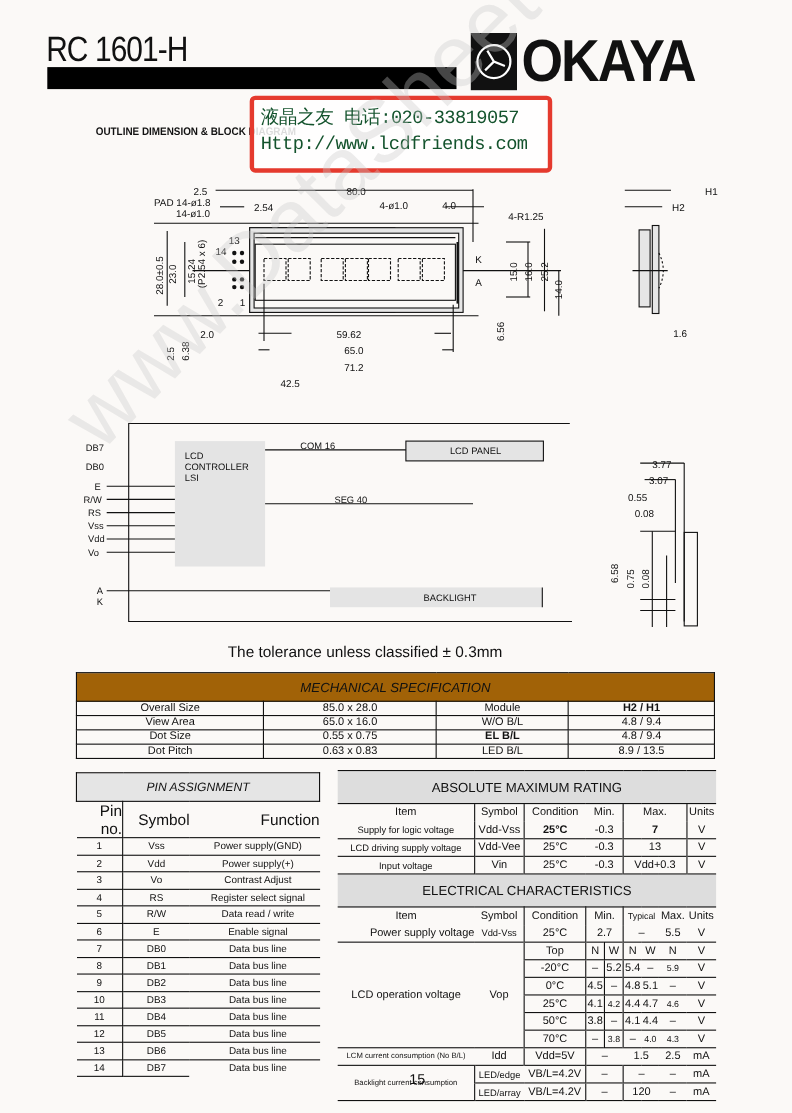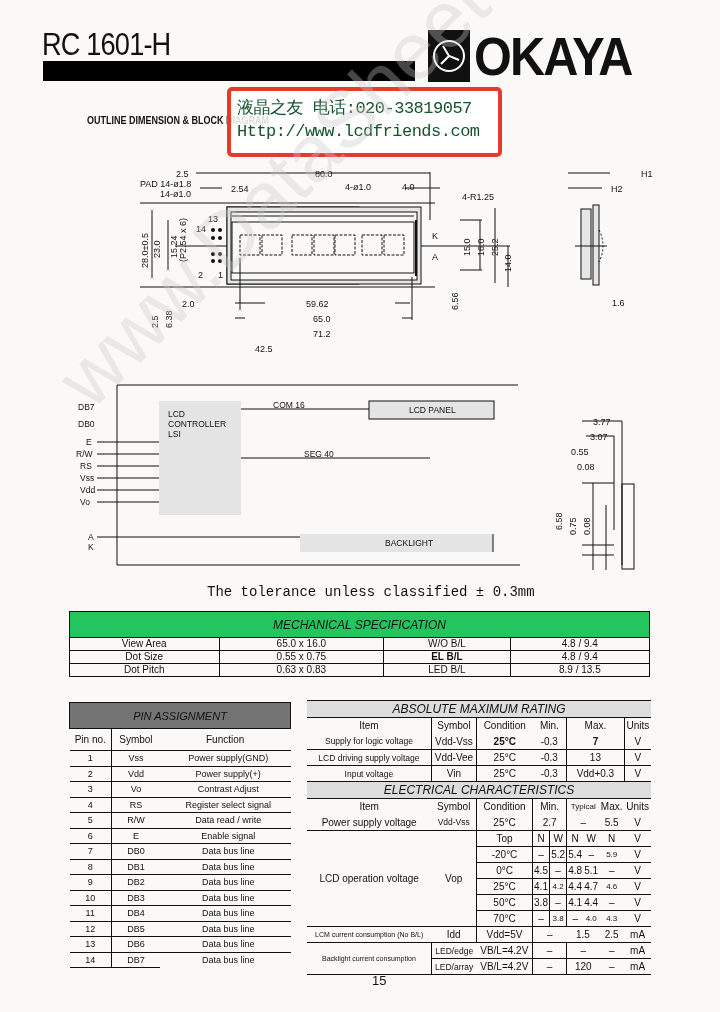--- a/index.html
+++ b/index.html
@@ -8,35 +8,35 @@
   .abs { position: absolute; }
   .model { left: 42px; top: 26px; font-size: 32px; letter-spacing: -1px; font-family: "Liberation Sans", sans-serif; transform: scaleX(0.85); transform-origin: left top; }
   .title-bar { left: 43px; top: 61px; width: 372px; height: 20px; background: #000; }
   .logo { left: 428px; top: 30px; height: 52px; display: flex; align-items: flex-start; }
   .logo-box { width: 42px; height: 52px; background: #111; display: flex; align-items: center; justify-content: center; }
   .logo-text { font-size: 54px; font-weight: bold; letter-spacing: -2px; margin-left: 4px; line-height: 52px; font-family: "Liberation Sans", sans-serif; transform: scaleX(0.9); transform-origin: left center; }
   .section-title { left: 87px; top: 115px; font-size: 10px; font-weight: bold; transform: scaleX(0.9); transform-origin: left; }
   .stamp { left: 227px; top: 87px; width: 275px; height: 70px; border: 4px solid #e53a2e; border-radius: 5px; background: rgba(255,255,255,0.85); color: #14532d; font-family: "Liberation Mono", monospace; padding: 6px 6px; }
   .stamp div { font-size: 17px; line-height: 23px; white-space: nowrap; letter-spacing: -0.5px; }
   .watermark { left: 40px; top: 360px; font-size: 80px; color: rgba(200,200,200,0.35); transform: rotate(-45deg); transform-origin: left top; white-space: nowrap; pointer-events: none; font-family: "Liberation Sans", sans-serif; }
-  .tol { left: 207px; top: 584px; font-size: 14px; font-family: Liberation Mono, monospace; }
+  .tol { left: 207px; top: 584px; font-size: 14px; }
   table { border-collapse: collapse; font-size: 10px; }
   .mech { position: absolute; left: 69px; top: 611px; width: 581px; }
   .mech td { border: 1px solid #111; text-align: center; height: 13px; line-height: 12px; padding: 0; }
-  .mech .hdr { background: #22c55e; font-style: italic; font-size: 12px; height: 26px; }
+  .mech .hdr { background: #a16207; font-style: italic; font-size: 12px; height: 26px; }
   .mech tr td:nth-child(3) { border-left: 1px solid #111; }
   .pin { position: absolute; left: 69px; top: 702px; width: 222px; }
   .pin td { text-align: center; height: 15.5px; font-size: 9px; padding: 0; border-bottom: 1px solid #111; }
-  .pin .hdr td { background: #737373; font-style: italic; font-size: 11px; height: 26px; border: 1px solid #111; }
+  .pin .hdr td { background: #e5e5e5; font-style: italic; font-size: 11px; height: 26px; border: 1px solid #111; }
   .pin td.c1 { border-right: 1px solid #111; width: 42px; }
   .pin td.c3 { text-align: center; padding-left: 6px; }
-  .pin .colh td { font-size: 10px; height: 22px; }
+  .pin .colh td { font-size: 14px; height: 22px; text-align: right; }
   .elec { position: absolute; left: 307px; top: 700px; width: 344px; }
   .elec td { text-align: center; font-size: 10px; padding: 0; height: 16px; }
-  .elec .hdr td { background: #ddd; font-style: italic; font-size: 12px; height: 17px; border-top: 1px solid #111; border-bottom: 1px solid #111; }
+  .elec .hdr td { background: #ddd; font-size: 12px; height: 30px; border-top: 1px solid #111; border-bottom: 1px solid #111; }
   .bl { border-left: 1px solid #111; }
   .bb { border-bottom: 1px solid #111; }
   .page-num { left: 372px; top: 973px; font-size: 13px; }
   svg text { font-family: "Liberation Sans", sans-serif; }
 </style>
 </head>
 <body>
 
 <div class="abs model">RC 1601-H</div>
 <div class="abs title-bar"></div>
@@ -220,20 +220,26 @@
 </svg>
 
 <div class="abs tol">The tolerance unless classified ± 0.3mm</div>
 
 <table class="mech">
   <tbody>
       <tr>
         <td colspan="4" class="hdr">MECHANICAL SPECIFICATION</td>
       </tr>
   <tr>
+    <td>Overall Size</td>
+    <td>85.0 x 28.0</td>
+    <td>Module</td>
+    <td style="font-weight:bold">H2 / H1</td>
+  </tr>
+  <tr>
     <td>View Area</td>
     <td>65.0 x 16.0</td>
     <td>W/O B/L</td>
     <td>4.8 / 9.4</td>
   </tr>
   <tr>
     <td>Dot Size</td>
     <td>0.55 x 0.75</td>
     <td style="font-weight:bold">EL B/L</td>
     <td>4.8 / 9.4</td>
@@ -373,21 +379,21 @@
   <tr>
     <td>Item</td>
     <td>Symbol</td>
     <td class="bl">Condition</td>
     <td colspan="2" class="bl">Min.</td>
     <td colspan="2" class="bl" style="font-size:8px">Typical</td>
     <td>Max.</td>
     <td>Units</td>
   </tr>
   <tr class="bb">
-    <td style="font-size:10px;text-align:center">Power supply voltage</td>
+    <td style="font-size:10px;text-align:right">Power supply voltage</td>
     <td style="font-size:8.5px">Vdd-Vss</td>
     <td class="bl">25°C</td>
     <td colspan="2" class="bl">2.7</td>
     <td colspan="2" class="bl">–</td>
     <td>5.5</td>
     <td>V</td>
   </tr>
   <tr class="bb">
     <td rowspan="6">LCD operation voltage</td>
     <td rowspan="6">Vop</td>

